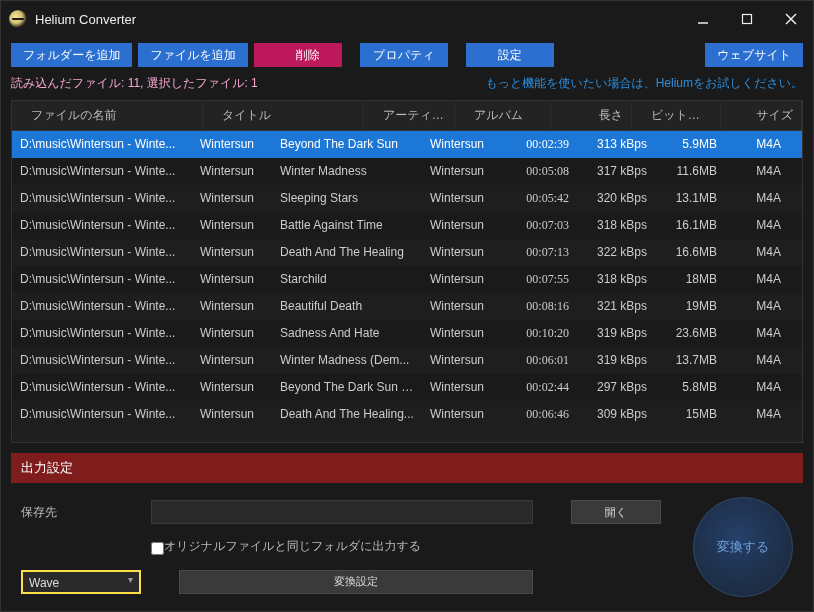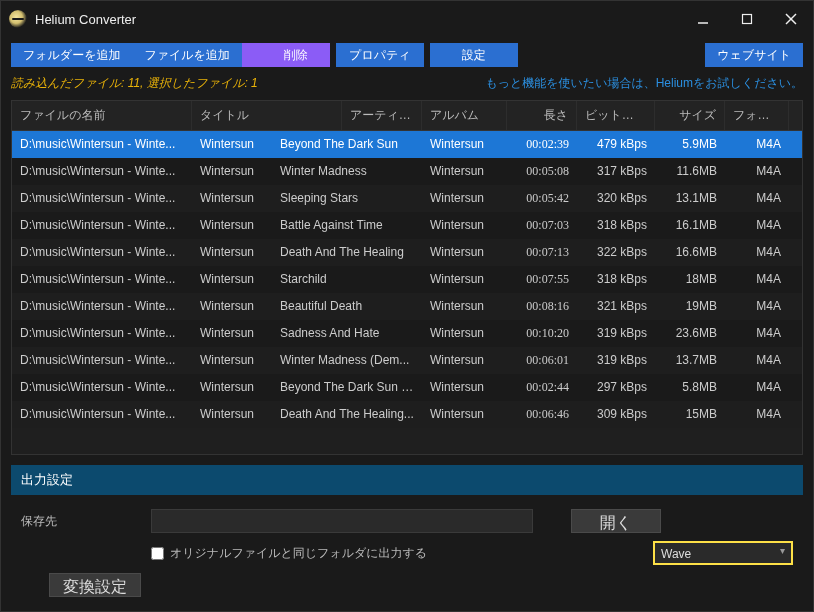--- a/index.html
+++ b/index.html
@@ -6,59 +6,59 @@
 body { background: #555; font-family: "Meiryo", "Segoe UI", sans-serif; font-size: 12px; color: #ccc; overflow: hidden; }
 .window { width: 814px; height: 612px; background: #1a1a1a; display: flex; flex-direction: column; border: 1px solid #333; }
 .titlebar { height: 36px; background: #1a1a1a; display: flex; align-items: center; padding: 0 0 0 8px; color: #eee; font-size: 13px; }
 .titlebar .appicon { width: 18px; height: 18px; border-radius: 50%; background: radial-gradient(circle at 40% 40%, #f5e6a0 0%, #d4c070 40%, #1a1a1a 70%); margin-right: 8px; position: relative; }
 .titlebar .appicon::after { content:""; position:absolute; left:3px; top:8px; width:12px; height:2px; background:#1a1a1a; border-radius:1px; }
 .titlebar .title { flex: 0 0 auto; }
 .titlebar .spacer { flex: 1; }
 .winbtn { width: 44px; height: 36px; display: flex; align-items: center; justify-content: center; color: #eee; cursor: pointer; }
 .winbtn svg { width: 12px; height: 12px; }
 
-.toolbar { padding: 6px 10px; display: flex; align-items: center; }
+.toolbar { padding: 6px 10px; display: flex; gap: 6px; align-items: center; }
 .btn { background: #2b6fd1; color: #fff; border: none; padding: 4px 12px; font-size: 12px; cursor: pointer; min-width: 88px; text-align: center; height: 24px; font-family: inherit; }
-.btn.danger { background: #8b5cf6; padding-left: 32px; }
+.btn.danger { background: #be185d; padding-left: 32px; }
 .toolbar .gap { width: 6px; }
 .toolbar .flexgap { flex: 1; }
 
 .statusline { padding: 2px 10px 8px 10px; display: flex; align-items: center; font-size: 12px; }
-.statusline .status { color: #eab308; font-style: italic; }
+.statusline .status { color: #f9a8d4; }
 .statusline .promo { margin-left: auto; color: #2b8fe0; cursor: pointer; }
 
 .gridwrap { flex: 1; margin: 0 10px; background: #1f1f1f; border: 1px solid #333; display: flex; flex-direction: column; overflow: hidden; }
 .gridhead { display: flex; background: #232323; border-bottom: 1px solid #333; }
 .gridhead .col, .row .col { padding: 6px 8px; white-space: nowrap; overflow: hidden; text-overflow: ellipsis; font-size: 12px; }
-.gridhead .col { color: #bbb; border-right: 1px solid #2d2d2d; cursor: pointer; }
+.gridhead .col { color: #bbb; border-right: 1px solid #2d2d2d; cursor: pointer; margin-left: 11px; }
 .gridbody { flex: 1; overflow: auto; }
 .row { display: flex; background: #1a1a1a; }
 .row:nth-child(odd) { background: #1e1e1e; }
 .row.selected { background: #1d77d6; color: #fff; }
 .row .col { color: inherit; }
 .row:not(.selected) .col { color: #ccc; }
 .col.filename { flex: 0 0 180px; }
 .col.artist { flex: 0 0 80px; }
 .col.title { flex: 0 0 150px; }
 .col.album { flex: 0 0 85px; }
 .col.len { flex: 0 0 70px; text-align: right; font-family: Liberation Serif, serif; }
 .col.br { flex: 0 0 78px; text-align: right; }
 .col.size { flex: 0 0 70px; text-align: right; }
 .col.fmt { flex: 0 0 64px; text-align: right; }
 
 .outsection { margin: 10px 10px 0 10px; }
-.outhead { background: #0c4a6e; color: #fff; padding: 6px 10px; font-size: 13px; }
+.outhead { background: #7f1d1d; color: #fff; padding: 6px 10px; font-size: 13px; }
 .outbody { padding: 14px 10px 14px 10px; display: grid; grid-template-columns: 120px 1fr 100px 140px; gap: 8px 10px; align-items: center; }
 .label { color: #bbb; font-size: 12px; }
 .txtinput { background: #2a2a2a; border: 1px solid #3a3a3a; color: #ddd; padding: 4px 6px; height: 24px; font-family: inherit; font-size: 12px; width: 100%; }
 .selectwrap { position: relative; }
 .selectwrap select { width: 100%; background: #2a2a2a; border: 2px solid #fde047; color: #ddd; padding: 4px 6px; height: 24px; font-family: inherit; font-size: 12px; appearance: none; }
 .selectwrap::after { content: "▾"; position: absolute; right: 8px; top: 4px; color: #999; pointer-events: none; font-size: 10px; }
-.btn2 { background: #3a3a3a; color: #ddd; border: 1px solid #4a4a4a; padding: 3px 10px; font-size: 16px; cursor: pointer; height: 24px; font-family: Liberation Sans, sans-serif; min-width: 90px; margin-left: 28px; }
-.chkrow { grid-column: 2 / 3; display: flex; align-items: center; gap: 6px; color: #bbb; font-size: 12px; }
+.btn2 { background: #3a3a3a; color: #ddd; border: 1px solid #4a4a4a; padding: 3px 10px; font-size: 11px; cursor: pointer; height: 24px; font-family: Liberation Sans, sans-serif; min-width: 90px; margin-left: 28px; }
+.chkrow { grid-column: 2 / 3; display: flex; align-items: flex-end; color: #bbb; font-size: 12px; }
 .chkrow input { accent-color: #888; }
 .convertbtn { grid-column: 4; grid-row: 1 / span 3; align-self: center; justify-self: end; width: 100px; height: 100px; border-radius: 50%; background: radial-gradient(circle at 45% 40%, #25406a 0%, #1e2f48 60%, #17253a 100%); border: 1px solid #2d486e; color: #6fa0d8; font-size: 13px; cursor: pointer; font-family: inherit; display:flex; align-items:center; justify-content:center; }
 </style>
 </head>
 <body>
 
 <div class="window">
 
   <div class="titlebar">
     <div class="appicon"></div>
@@ -110,21 +110,21 @@
       <div class="col size">サイズ</div>
       <div class="col fmt">フォーマット</div>
     </div>
     <div class="gridbody" id="gridbody">
         <div class="row selected">
           <div class="col filename">D:\music\Wintersun - Winte...</div>
           <div class="col artist">Wintersun</div>
           <div class="col title">Beyond The Dark Sun</div>
           <div class="col album">Wintersun</div>
           <div class="col len">00:02:39</div>
-          <div class="col br">479 kBps</div>
+          <div class="col br">313 kBps</div>
           <div class="col size">5.9MB</div>
           <div class="col fmt">M4A</div>
         </div>
         <div class="row">
           <div class="col filename">D:\music\Wintersun - Winte...</div>
           <div class="col artist">Wintersun</div>
           <div class="col title">Winter Madness</div>
           <div class="col album">Wintersun</div>
           <div class="col len">00:05:08</div>
           <div class="col br">317 kBps</div>
@@ -223,20 +223,21 @@
         </div>
       </div>
   </div>
 
   <div class="outsection">
     <div class="outhead">出力設定</div>
     <div class="outbody">
       <div class="label">保存先</div>
       <input class="txtinput" type="text" value="" style="">
       <button class="btn2">開く</button>
+      <button class="convertbtn">変換する</button>
 
       <div></div>
       <label class="chkrow">
         <input type="checkbox" id="samefolder" style="">
         <span>オリジナルファイルと同じフォルダに出力する</span>
       </label>
       <div></div>
 
       <div class="selectwrap">
         <select id="fmtselect"><option>Wave</option></select>

